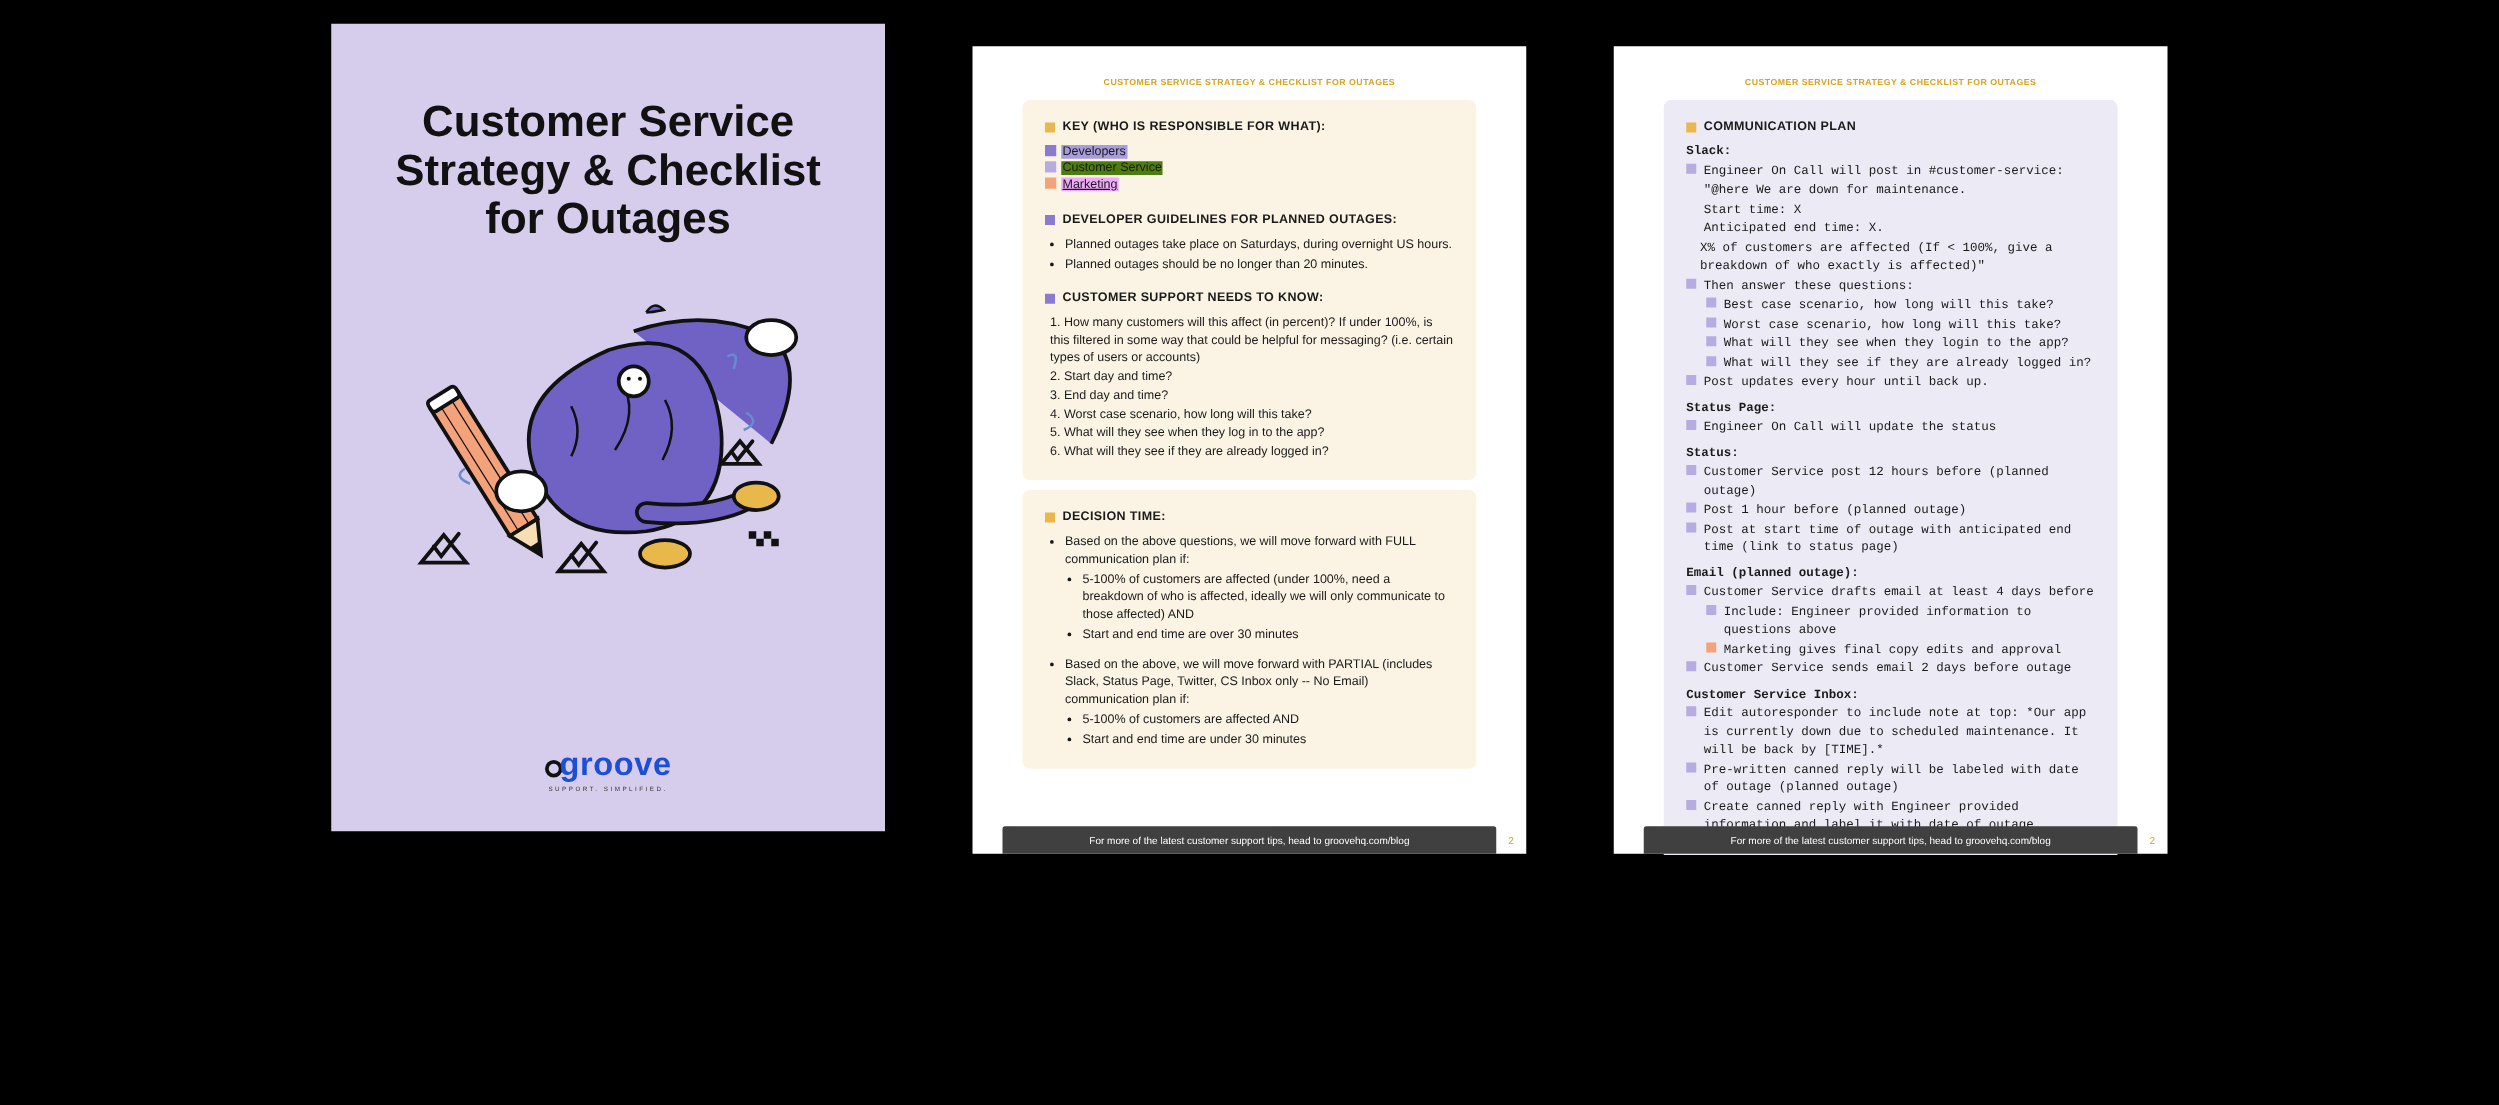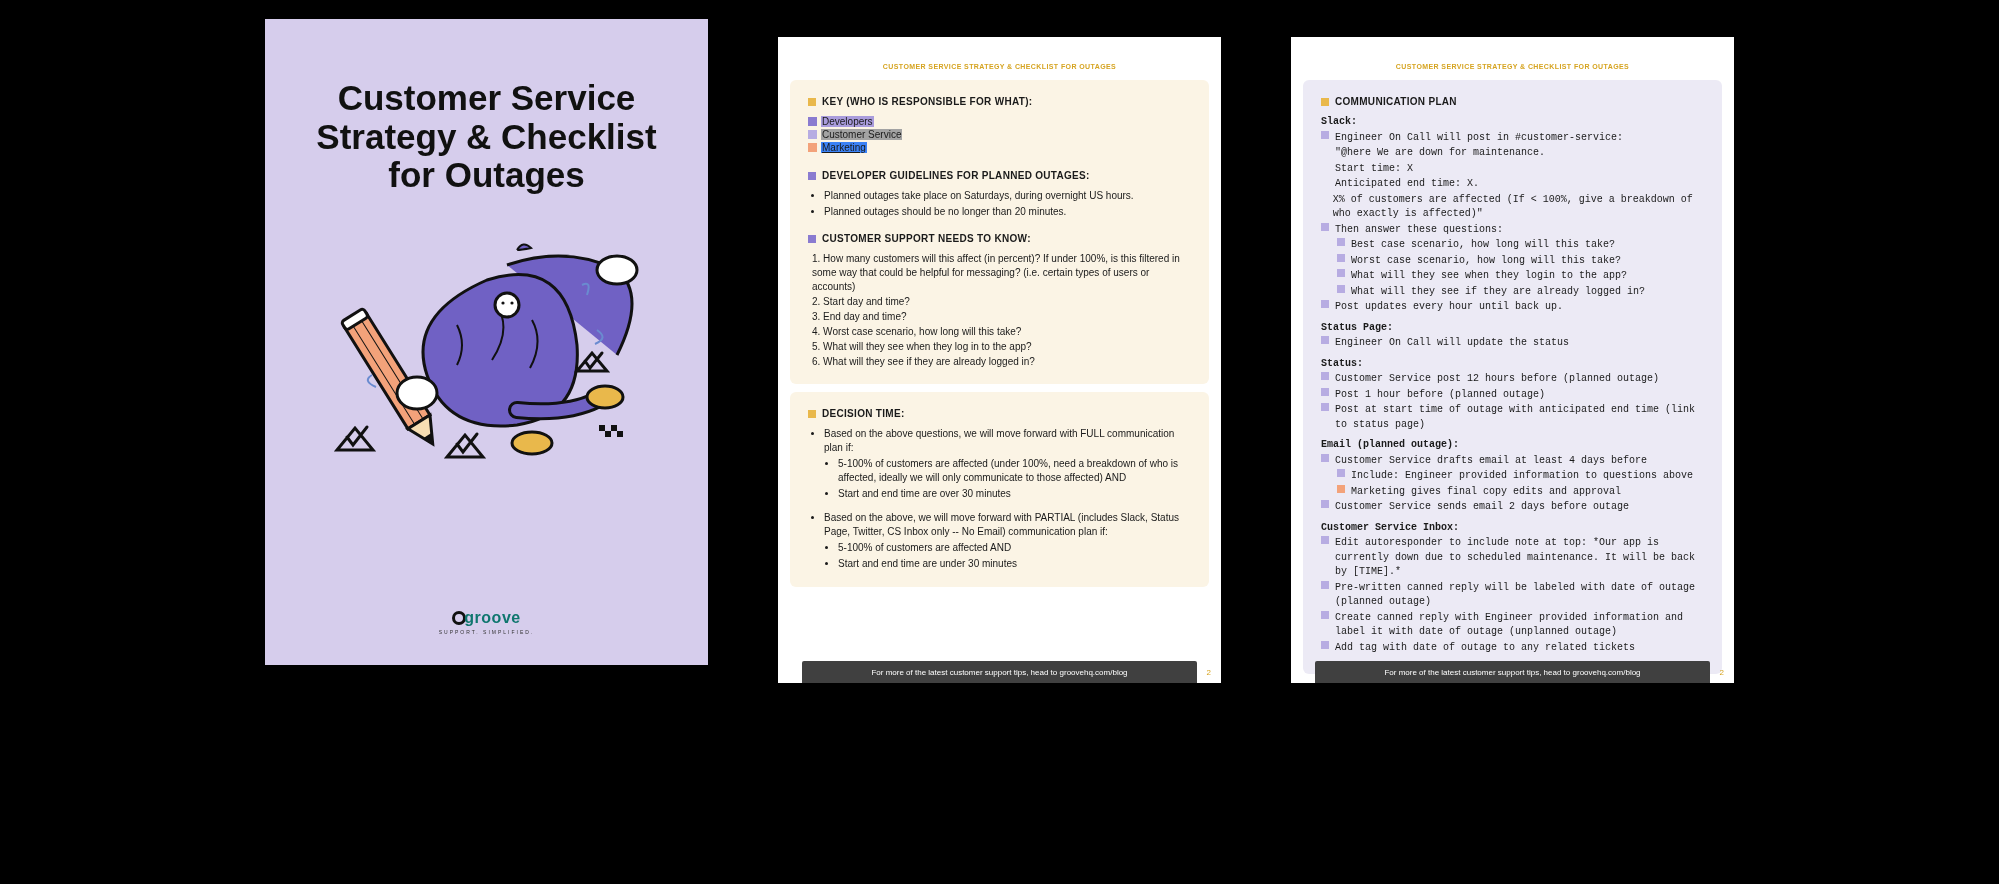--- a/index.html
+++ b/index.html
@@ -19,26 +19,26 @@
 
   
   .cover { background: #d6cdec; text-align: center; }
   .cover-title {
     font-size: 35px; font-weight: 800; line-height: 1.1;
     padding: 60px 35px 20px;
     color: #111;
   }
   .illus { width: 340px; height: 250px; margin: 10px auto 0; position: relative; }
   .logo { position: absolute; bottom: 30px; width: 100%; text-align: center; }
-  .logo-word { font-size: 16px; font-weight: 800; color: #0f766e; letter-spacing: .5px; }
+  .logo-word { font-size: 26px; font-weight: 800; color: #1d4ed8; letter-spacing: .5px; }
   .logo-g { display:inline-block; width:14px; height:14px; border:3px solid #111; border-radius:50%; vertical-align:-2px; margin-right:-2px;}
   .logo-sub { font-size: 5px; letter-spacing: 2px; color:#333; margin-top:2px; }
 
   
-  .inner { padding: 26px 12px 0; margin-top: 36px; }
+  .inner { padding: 26px 40px 0; margin-top: 36px; }
   .eyebrow {
     text-align: center; font-size: 7px; font-weight: 800;
     letter-spacing: .4px; color: #d6a421; margin-bottom: 10px;
   }
   .block {
     border-radius: 6px; padding: 12px 18px 14px; margin-bottom: 8px;
   }
   .block.cream { background: #fbf4e5; }
   .block.lav   { background: #eceaf5; }
 
@@ -47,22 +47,22 @@
     margin: 4px 0 8px; display:flex; align-items:center; gap:6px;
   }
   .sq { width:8px; height:8px; display:inline-block; flex-shrink:0; }
   .sq.gold   { background:#e9b84b; }
   .sq.violet { background:#8a7bd0; }
   .sq.vlight { background:#b7ace2; }
   .sq.peach  { background:#f3a27a; }
 
   .key-row { display:inline-block; font-size:10px; padding:0 1px; margin:1px 0;text-align:right; }
   .key-row.dev { background:#a99cdc; }
-  .key-row.cs  { background:#a3a3a3; }
-  .key-row.mk  { background:#3b82f6;text-decoration:underline; }
+  .key-row.cs  { background:#4d7c0f; }
+  .key-row.mk  { background:#f0abfc;text-decoration:underline; }
   .mini-sq { width:9px; height:9px; display:inline-block; vertical-align:-1px; margin-right:4px; }
 
   .bullets { list-style: disc; padding-left: 16px; font-size:10px; line-height:1.4; }
   .bullets li { margin: 2px 0; }
   .bullets-sub { list-style: disc; padding-left: 14px; }
 
   .numlist { padding-left: 4px; font-size:10px; line-height:1.4; }
   .numlist div { margin:1px 0; }
 
   .iconlist { font-size:10px; line-height:1.45;font-family:Liberation Mono, monospace; }

